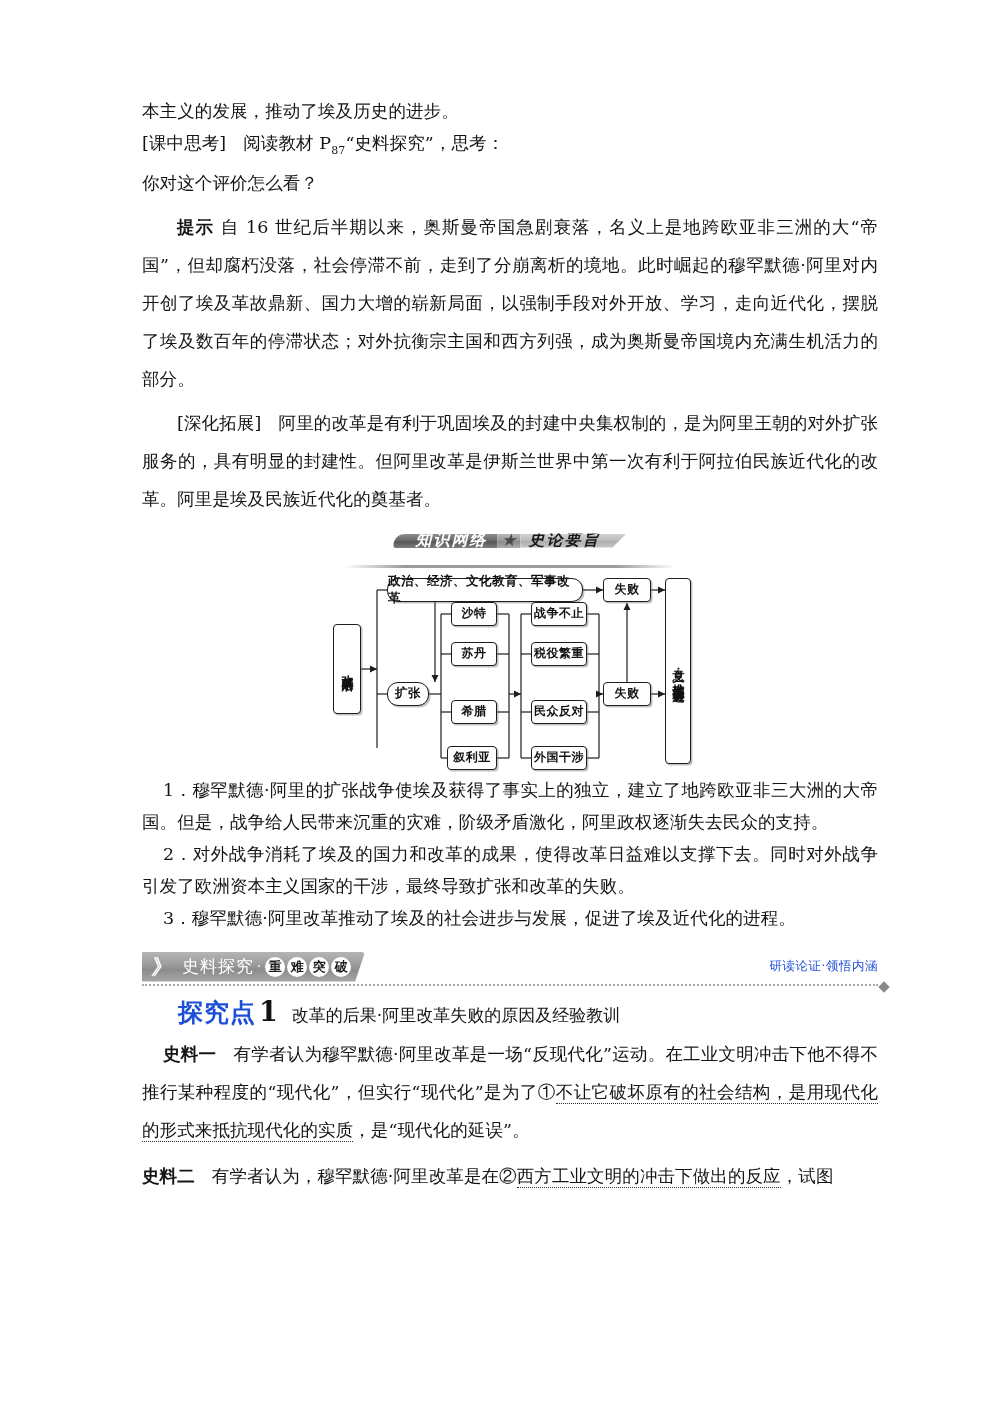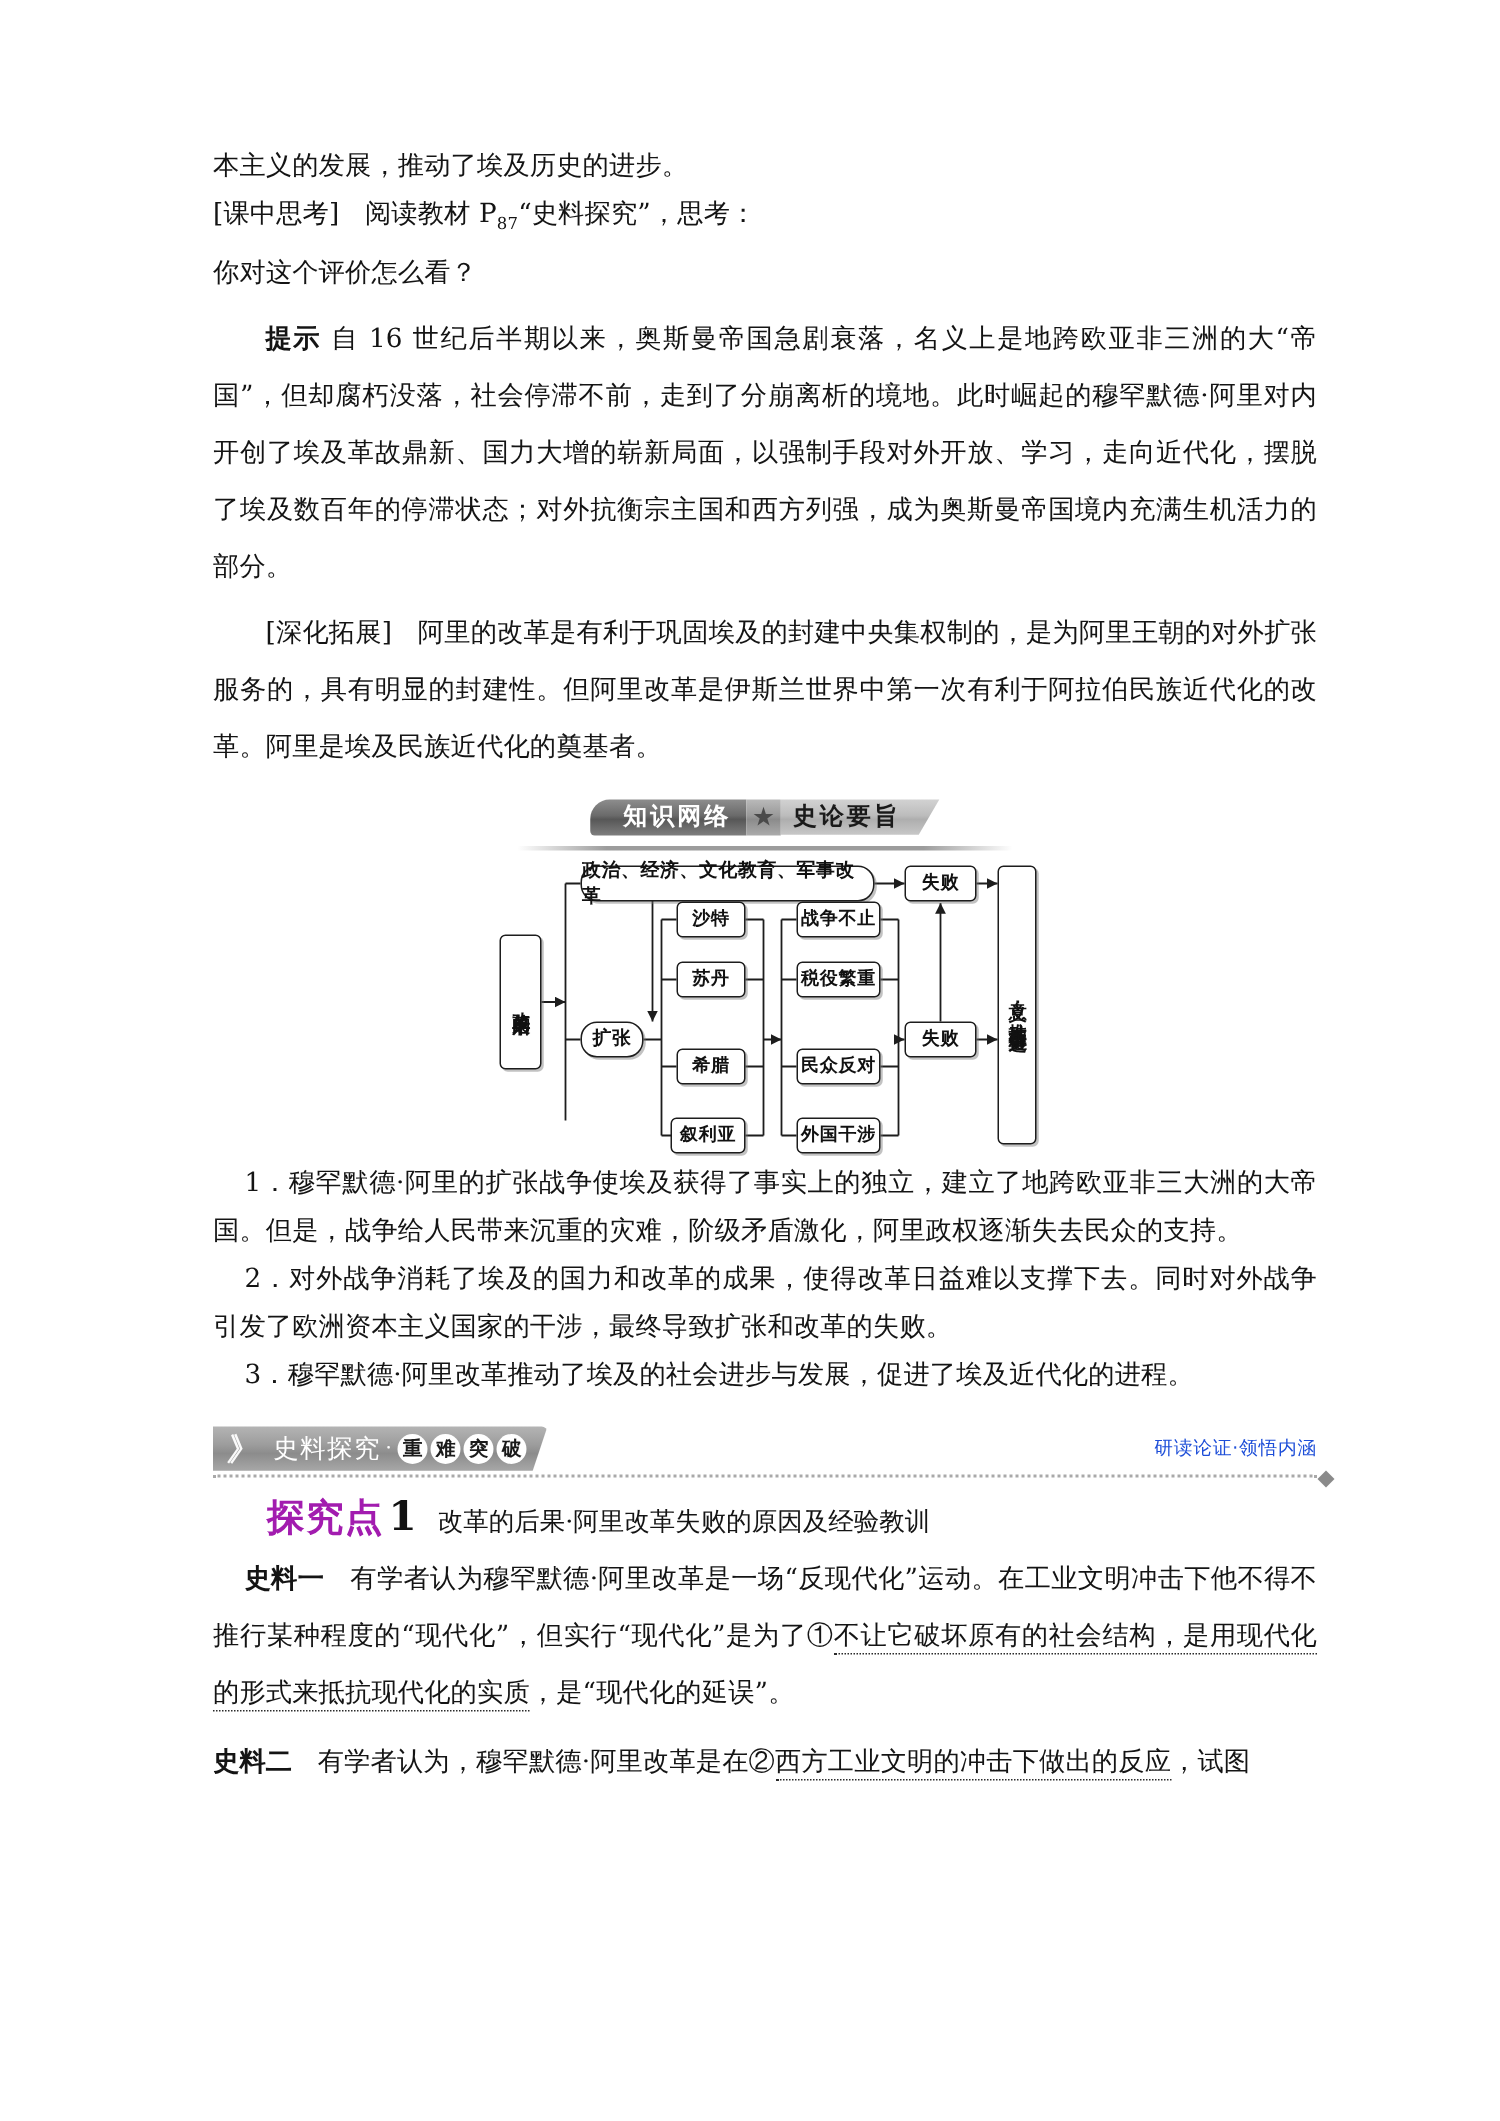--- a/index.html
+++ b/index.html
@@ -54,23 +54,24 @@
     position: relative;
     height: 34px;
     margin-top: 16px;
     margin-bottom: 2px;
   }
   .banner-kn .kn-wrap {
     position: absolute;
     left: 50%;
     transform: translateX(-50%);
     top: 0;
-    height: 24px;
+    height: 14px;
     display: flex;
     align-items: stretch;
+    font-style: italic;
   }
   .kn-left {
     background: linear-gradient(to bottom, #8d8d8d 0%, #6a6a6a 45%, #575757 55%, #7e7e7e 100%);
     color: #ffffff;
     font-family: "DejaVu Sans", "Liberation Sans", sans-serif;
     font-weight: bold;
     font-size: 16px;
     letter-spacing: 2px;
     padding: 0 10px 0 22px;
     display: flex;
@@ -222,21 +223,21 @@
     align-items: baseline;
     margin-top: 10px;
     margin-bottom: 6px;
     padding-left: 36px;
   }
   .explore-label {
     font-family: "DejaVu Sans", "Liberation Sans", sans-serif;
     font-weight: bold;
     font-size: 25px;
     letter-spacing: 1px;
-    color: #a21caf;
+    color: #1d4ed8;
   }
   .explore-num {
     font-family: "DejaVu Serif", "Liberation Serif", serif;
     font-weight: bold;
     font-size: 27px;
     margin-left: 3px;
     color: #111;
   }
   .explore-sub {
     font-size: 17px;

